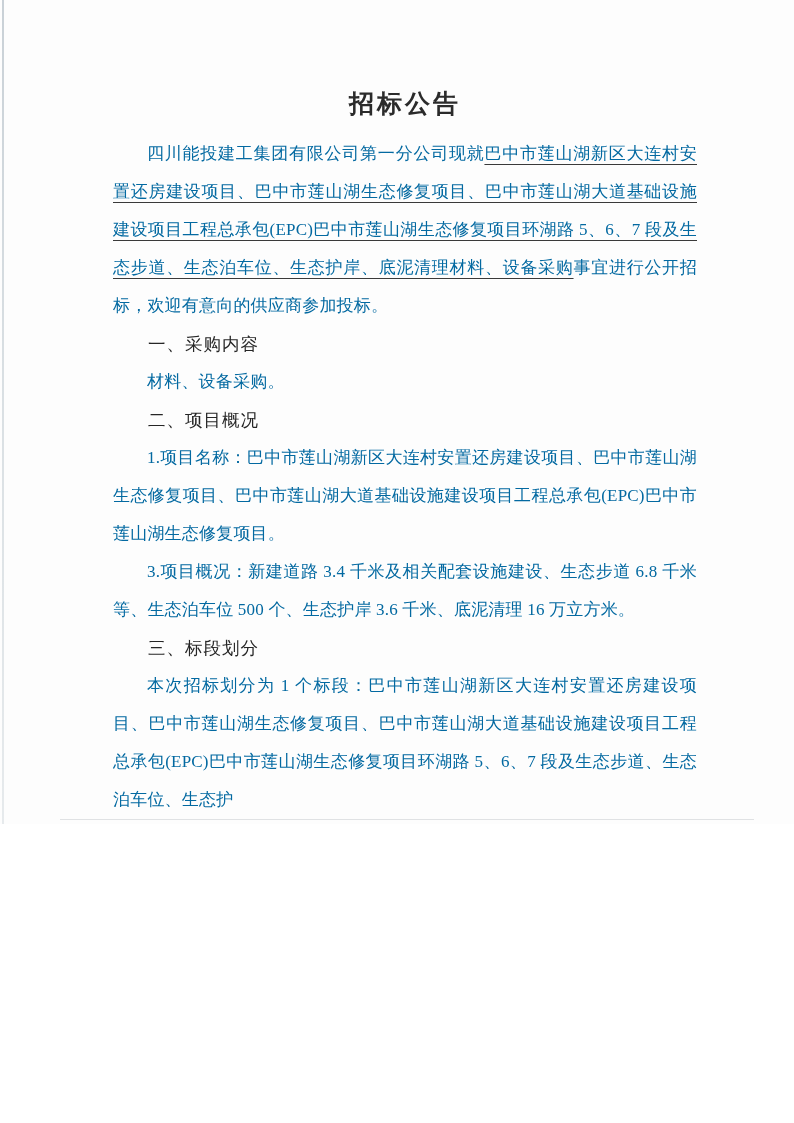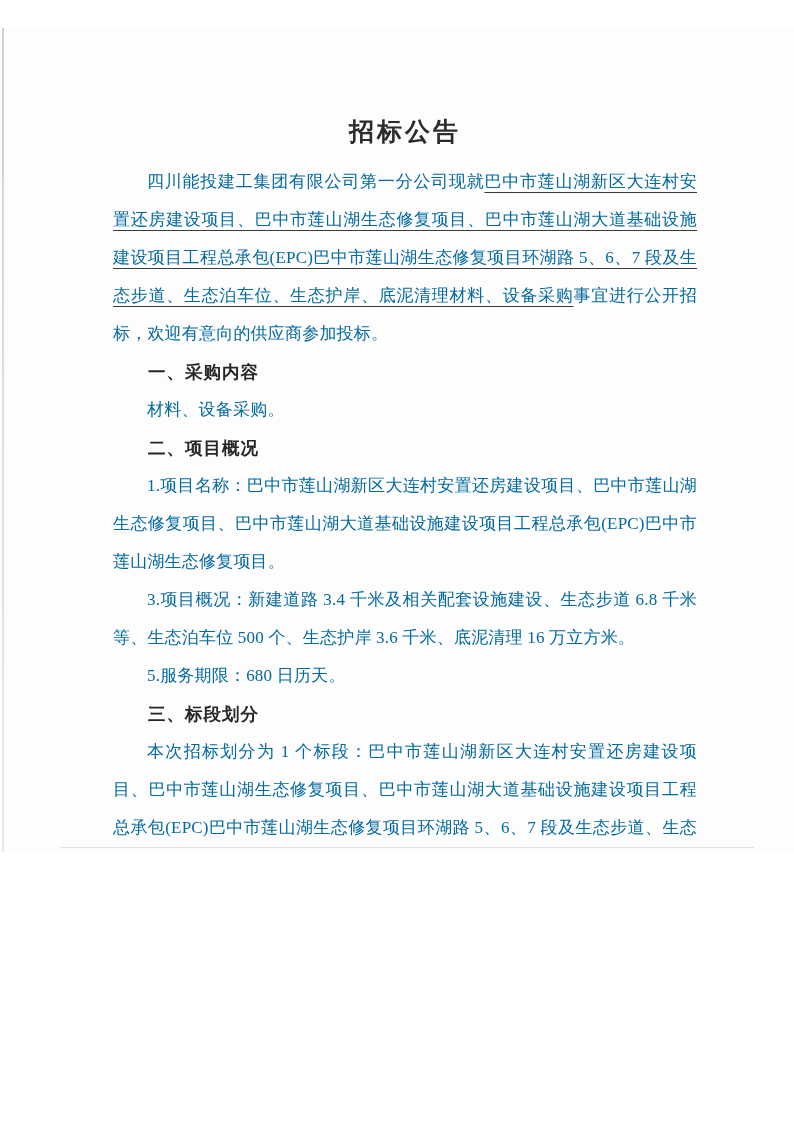--- a/index.html
+++ b/index.html
@@ -7,21 +7,20 @@
     padding: 0;
     background: #ffffff;
   }
   .page {
     position: relative;
     width: 794px;
     height: 824px;
     background: #fdfdfd;
     overflow: hidden;
     font-family: "Liberation Serif", "DejaVu Serif", serif;
-    margin-top: 28px;
   }
   
   .scan-edge-left {
     position: absolute;
     left: 2px;
     top: 0;
     width: 2px;
     height: 100%;
     background: linear-gradient(to bottom, #b8c2ca 0%, #cdd5da 45%, #dfe4e7 100%);
     opacity: 0.75;
@@ -63,21 +62,21 @@
   }
   .underlined {
     text-decoration: underline;
     text-decoration-thickness: 1px;
     text-underline-offset: 5px;
     text-decoration-color: #3a3a3a;
   }
   .sec-heading {
     font-family: "Liberation Sans", "DejaVu Sans", sans-serif;
     font-size: 17.5px;
-    font-weight: 700;
+    font-weight: 400;
     line-height: 38px;
     color: #262626;
     text-indent: 2em;
     letter-spacing: 1px;
     margin: 0;
   }
 </style>
 </head>
 <body>
 
@@ -96,20 +95,19 @@
     <p class="body-text">材料、设备采购。</p>
 
     <h2 class="sec-heading">二、项目概况</h2>
 
     <p class="body-text">1.项目名称：巴中市莲山湖新区大连村安置还房建设项目、巴中市莲山湖生态修复项目、巴中市莲山湖大道基础设施建设项目工程总承包(EPC)巴中市莲山湖生态修复项目。</p>
 
 
     <p class="body-text">3.项目概况：新建道路 3.4 千米及相关配套设施建设、生态步道 6.8 千米等、生态泊车位 500 个、生态护岸 3.6 千米、底泥清理 16 万立方米。</p>
 
 
-    <p class="body-text">5.服务期限：680 日历天。</p>
 
     <h2 class="sec-heading">三、标段划分</h2>
 
     <p class="body-text">本次招标划分为 1 个标段：巴中市莲山湖新区大连村安置还房建设项目、巴中市莲山湖生态修复项目、巴中市莲山湖大道基础设施建设项目工程总承包(EPC)巴中市莲山湖生态修复项目环湖路 5、6、7 段及生态步道、生态泊车位、生态护</p>
 
   </div>
 </div>
 
 </body></html>

